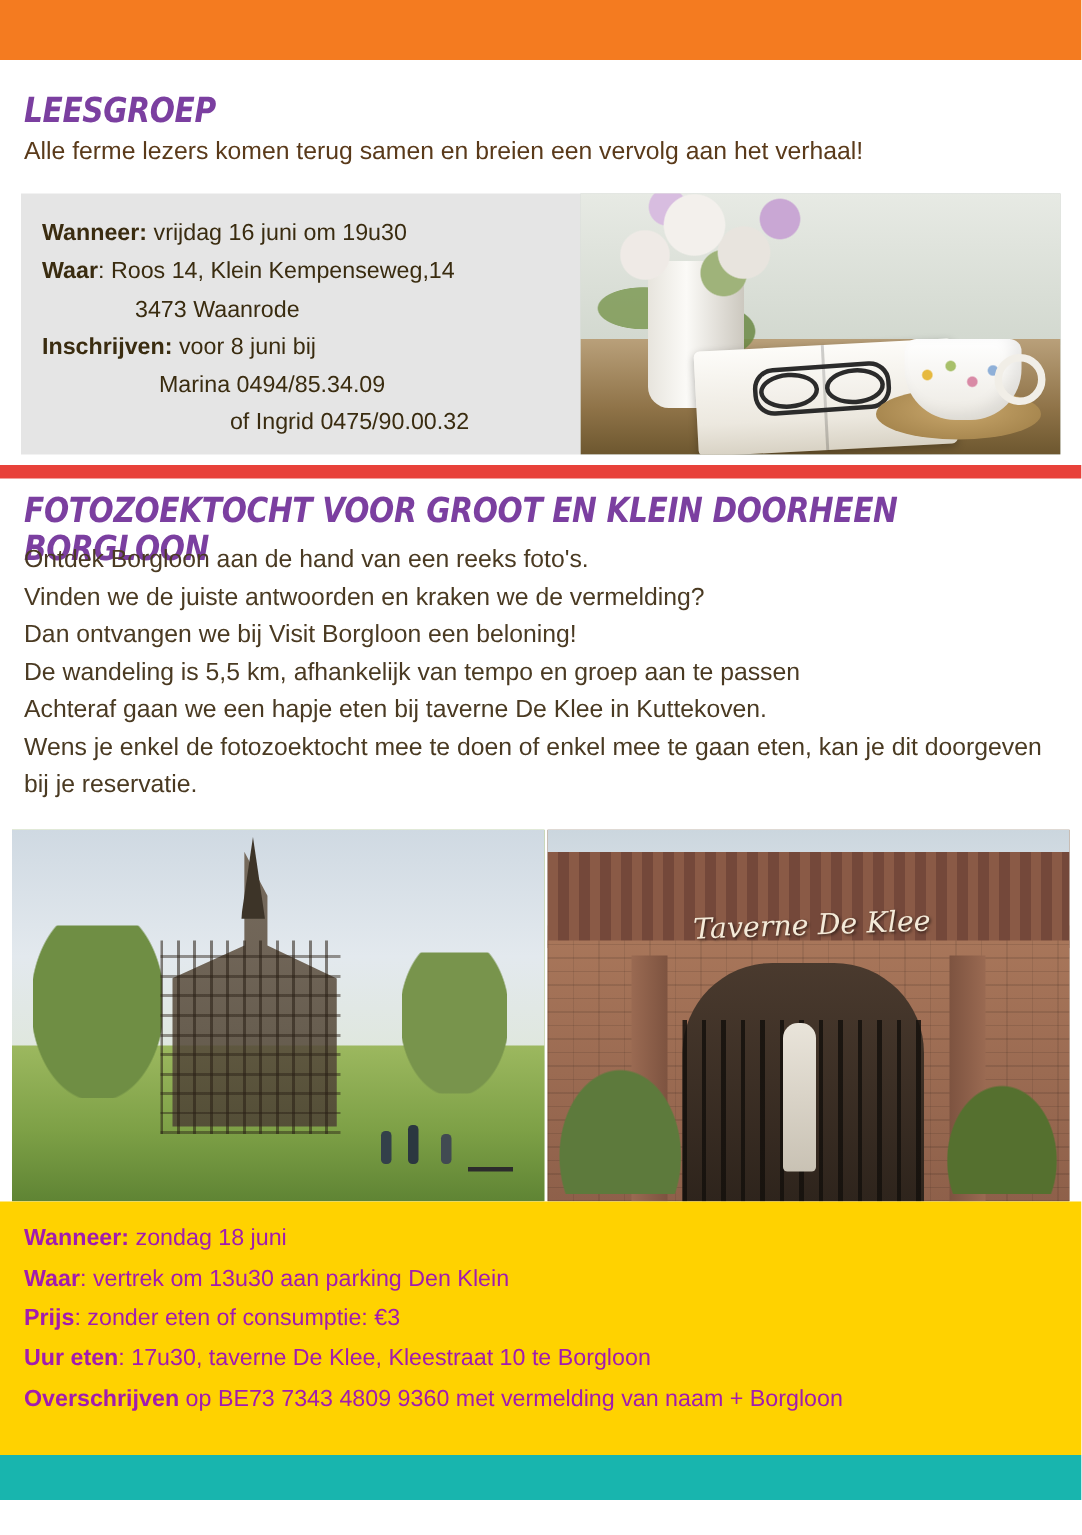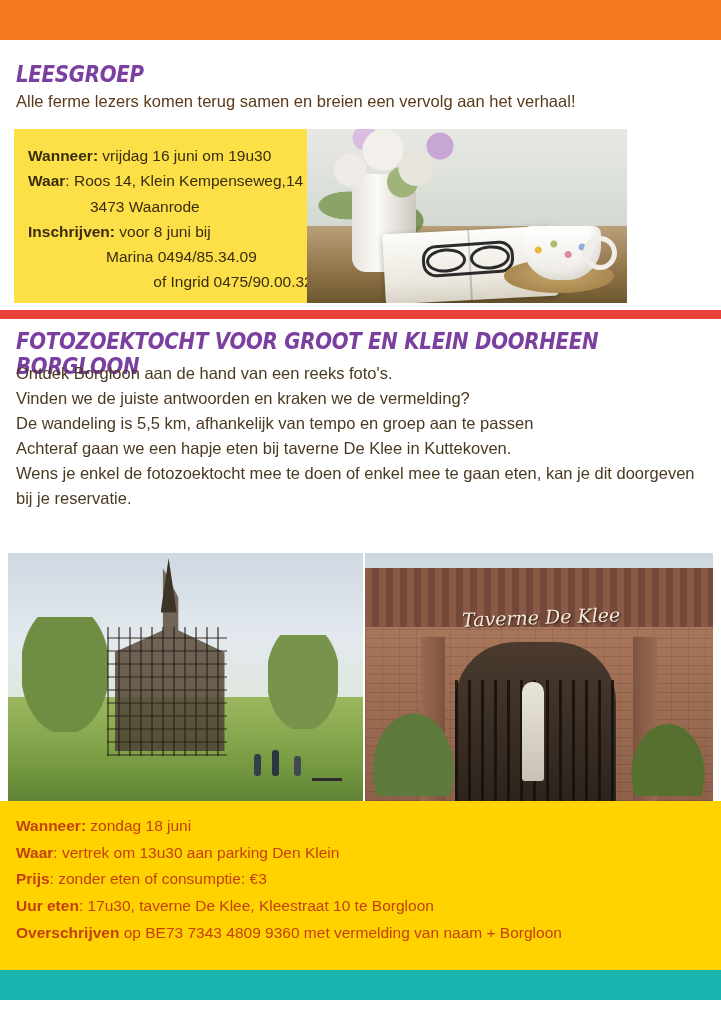--- a/index.html
+++ b/index.html
@@ -57,23 +57,23 @@
     position: absolute;
     left: 16px; top: 52px;
     font-size: 16.5px;
     color: #5a3a1a;
     white-space: nowrap;
   }
 
   .yellow-block {
     position: absolute;
     left: 14px; top: 89px;
-    width: 613px;
+    width: 693px;
     height: 174px;
-    background: #fde047;
+    background: #e5e5e5;
   }
   .yellow-lines {
     position: absolute;
     left: 0; top: 0;
     width: 360px;
     padding: 14px 0 0 14px;
     box-sizing: border-box;
     color: #3a2c10;
     font-size: 15.5px;
     line-height: 1.63;
@@ -330,21 +330,21 @@
   
   .yellow2 {
     position: absolute;
     left: 0; top: 801px;
     width: 721px;
     height: 169px;
     background: #ffd200;
   }
   .yellow2-lines {
     padding: 12px 0 0 16px;
-    color: #c2410c;
+    color: #a21caf;
     font-size: 15.5px;
     line-height: 1.72;
   }
   .yellow2-lines .ln { white-space: nowrap; }
 
   
   .teal-bar {
     position: absolute;
     left: 0; top: 970px;
     width: 721px;
@@ -401,20 +401,21 @@
     </div>
   </div>
 
   <div class="red-bar"></div>
 
   <div class="heading-purple sec2-title">FOTOZOEKTOCHT VOOR GROOT EN KLEIN DOORHEEN BORGLOON</div>
 
   <div class="sec2-body">
     <div class="ln">Ontdek Borgloon aan de hand van een reeks foto's.</div>
     <div class="ln">Vinden we de juiste antwoorden en kraken we de vermelding?</div>
+    <div class="ln">Dan ontvangen we bij Visit Borgloon een beloning!</div>
     <div class="ln">De wandeling is 5,5 km, afhankelijk van tempo en groep aan te passen</div>
     <div class="ln">Achteraf gaan we een hapje eten bij taverne De Klee in Kuttekoven.</div>
     <div class="wrap">Wens je enkel de fotozoektocht mee te doen of enkel mee te gaan eten, kan je dit doorgeven bij je reservatie.</div>
   </div>
 
   <div class="photo-strip">
 
     <div class="photoA">
       <div class="pa-sky"></div>
       <div class="pa-field"></div>

